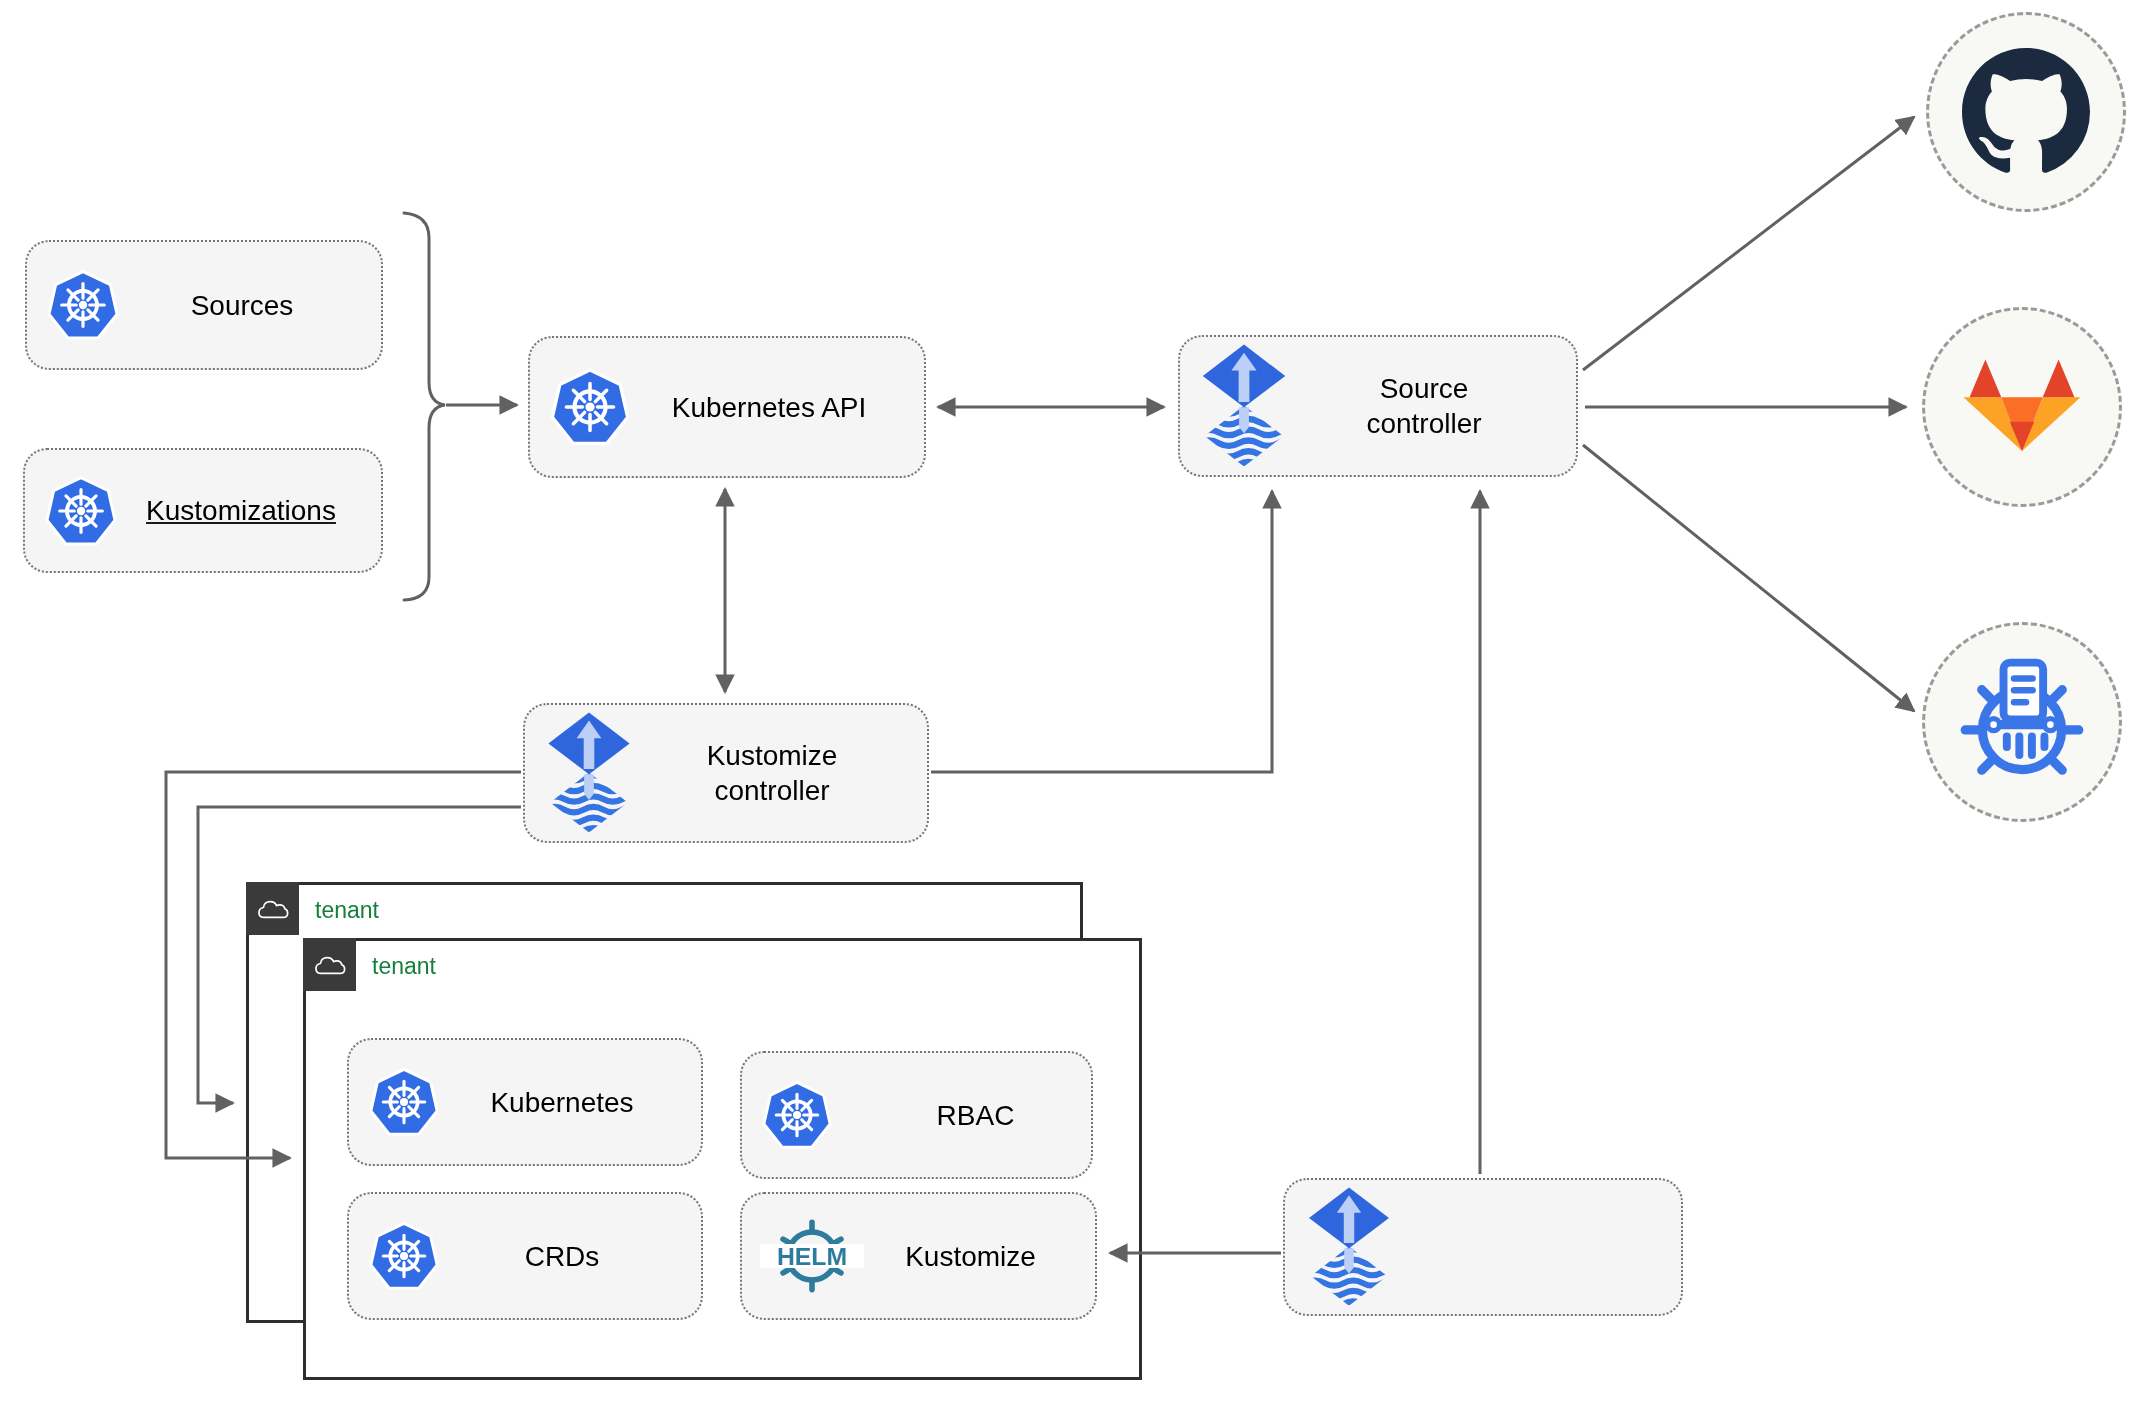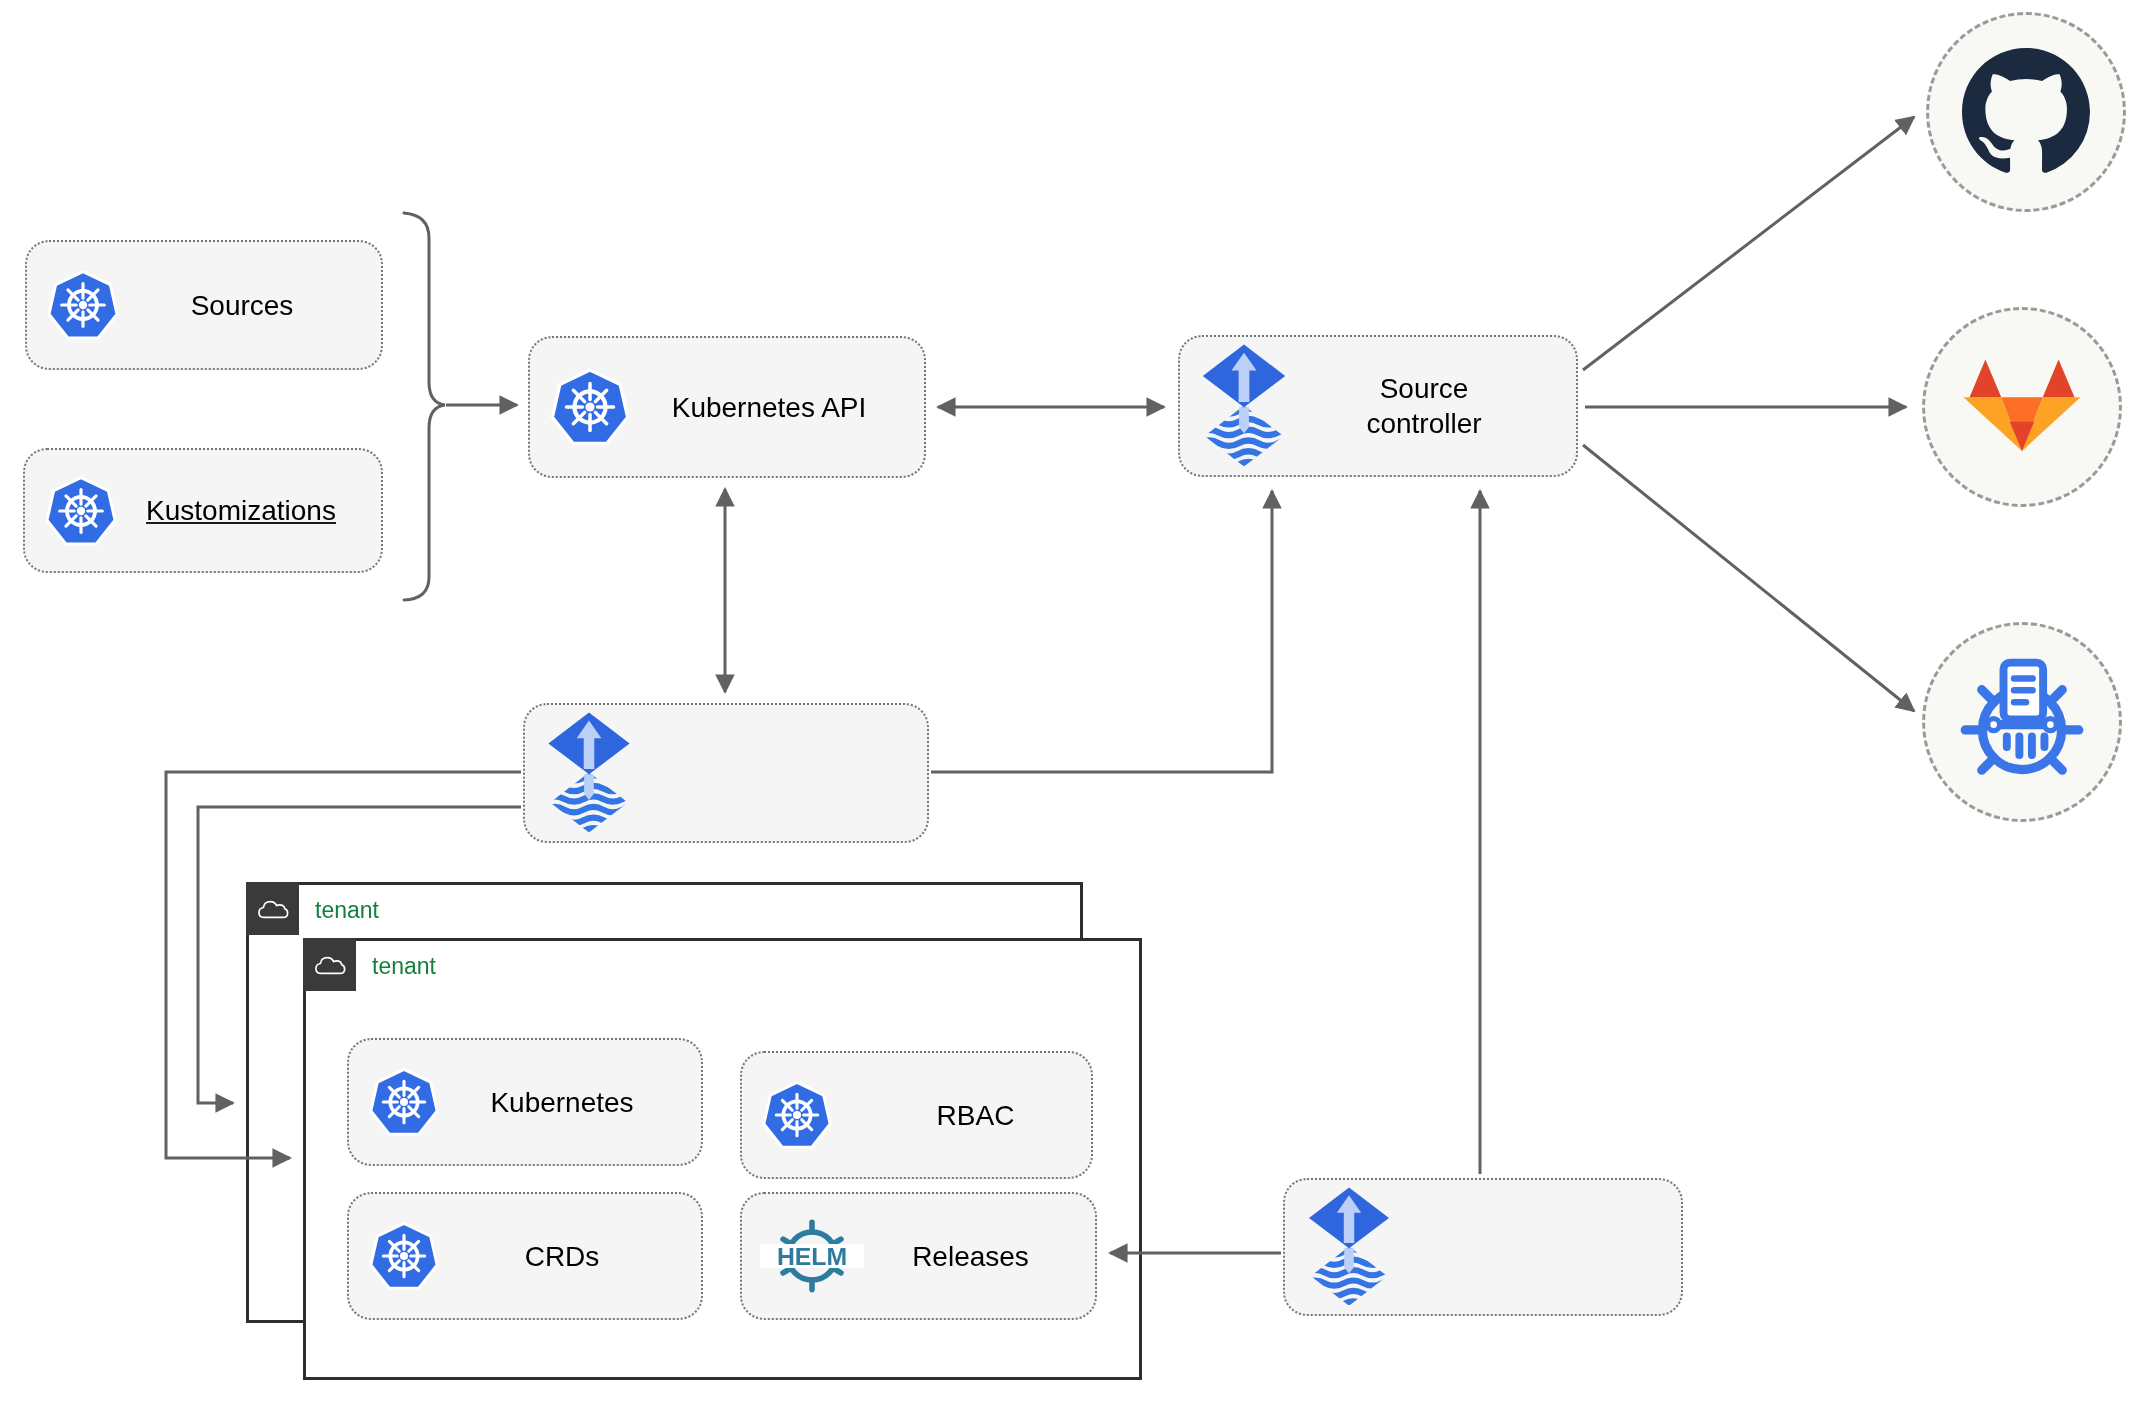--- a/index.html
+++ b/index.html
@@ -185,20 +185,21 @@
       </span>
     <div class="nlabel" style="padding:0 55px;">Source controller</div>
   </div>
 
   <div class="node" style="left:523px;top:703px;width:406px;height:140px;">
     <span class="nicon">
         <svg width="92" height="128">
           <use href="#ic-flux"></use>
         </svg>
       </span>
+    <div class="nlabel" style="padding:0 40px;">Kustomize controller</div>
   </div>
 
   <div class="node" style="left:1283px;top:1178px;width:400px;height:138px;">
     <span class="nicon">
         <svg width="92" height="126">
           <use href="#ic-flux"></use>
         </svg>
       </span>
   </div>
 
@@ -228,21 +229,21 @@
       </span>
     <div class="nlabel">CRDs</div>
   </div>
 
   <div class="node" style="left:740px;top:1192px;width:357px;height:128px;">
     <span class="nicon">
         <svg width="104" height="74">
           <use href="#ic-helm"></use>
         </svg>
       </span>
-    <div class="nlabel">Releases</div>
+    <div class="nlabel">Kustomize</div>
   </div>
 
   <div class="circle" style="left:1926px;top:12px;">
     <svg width="128" height="128">
         <use href="#ic-github"></use>
       </svg>
   </div>
   <div class="circle" style="left:1922px;top:307px;">
     <svg width="122" height="98">
         <use href="#ic-gitlab"></use>

